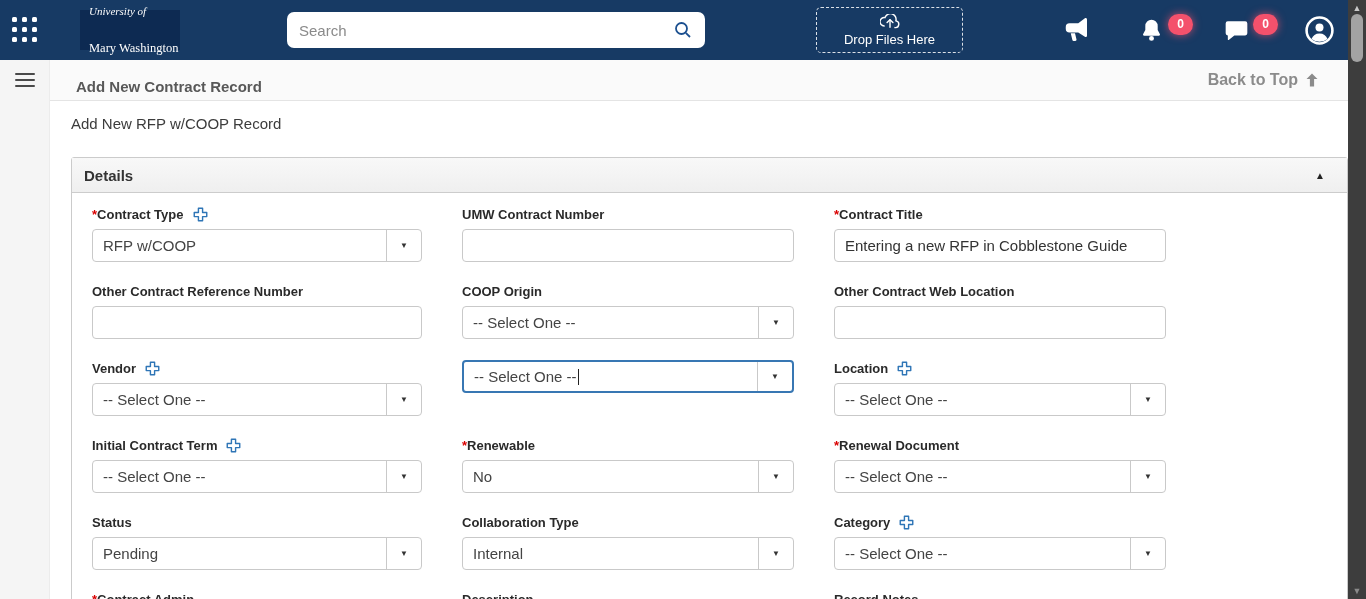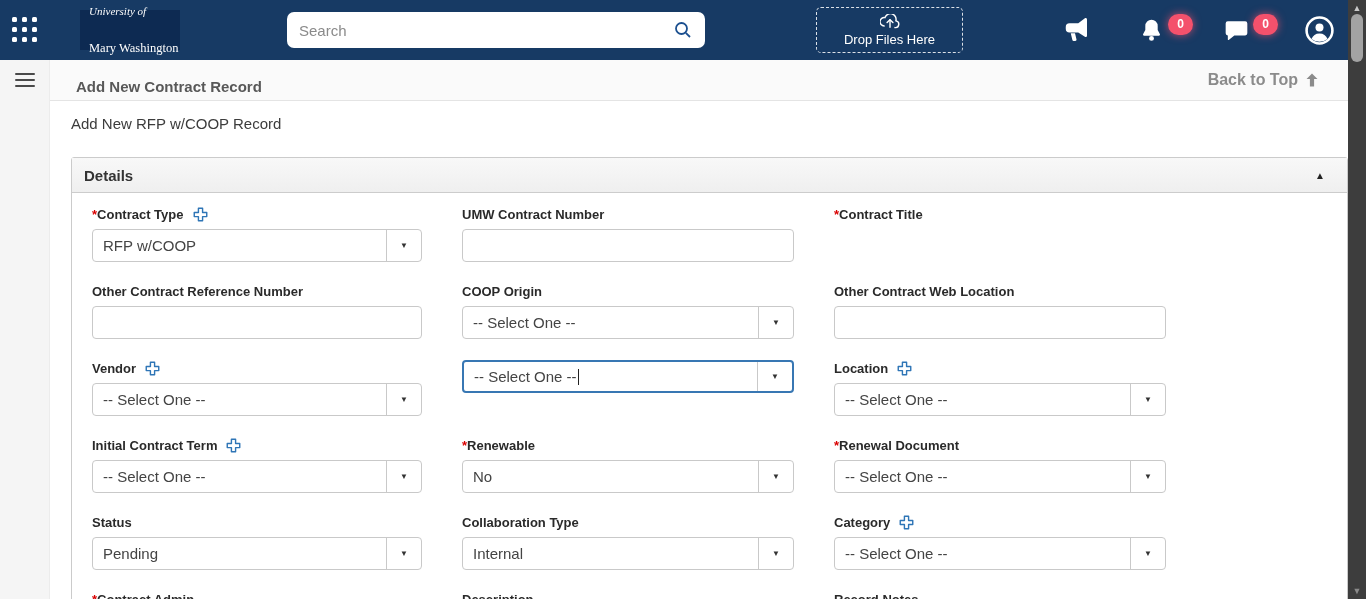--- a/index.html
+++ b/index.html
@@ -171,20 +171,21 @@
                 <span class="val">RFP w/COOP</span>
                 <span class="caretbox">▼</span>
               </div>
             </div>
             <div class="field">
               <div class="flabel"><span class="req"></span><span>UMW Contract Number</span></div>
               <input class="txt" value="" style="">
             </div>
             <div class="field">
               <div class="flabel"><span class="req">*</span><span>Contract Title</span></div>
+              <input class="txt" value="Entering a new RFP in Cobblestone Guide" style="">
             </div>
 
             <div class="field">
               <div class="flabel"><span class="req"></span><span>Other Contract Reference Number</span></div>
               <input class="txt" value="" style="">
             </div>
             <div class="field">
               <div class="flabel"><span class="req"></span><span>COOP Origin</span></div>
               <div class="sel">
                 <span class="val">-- Select One --</span>

